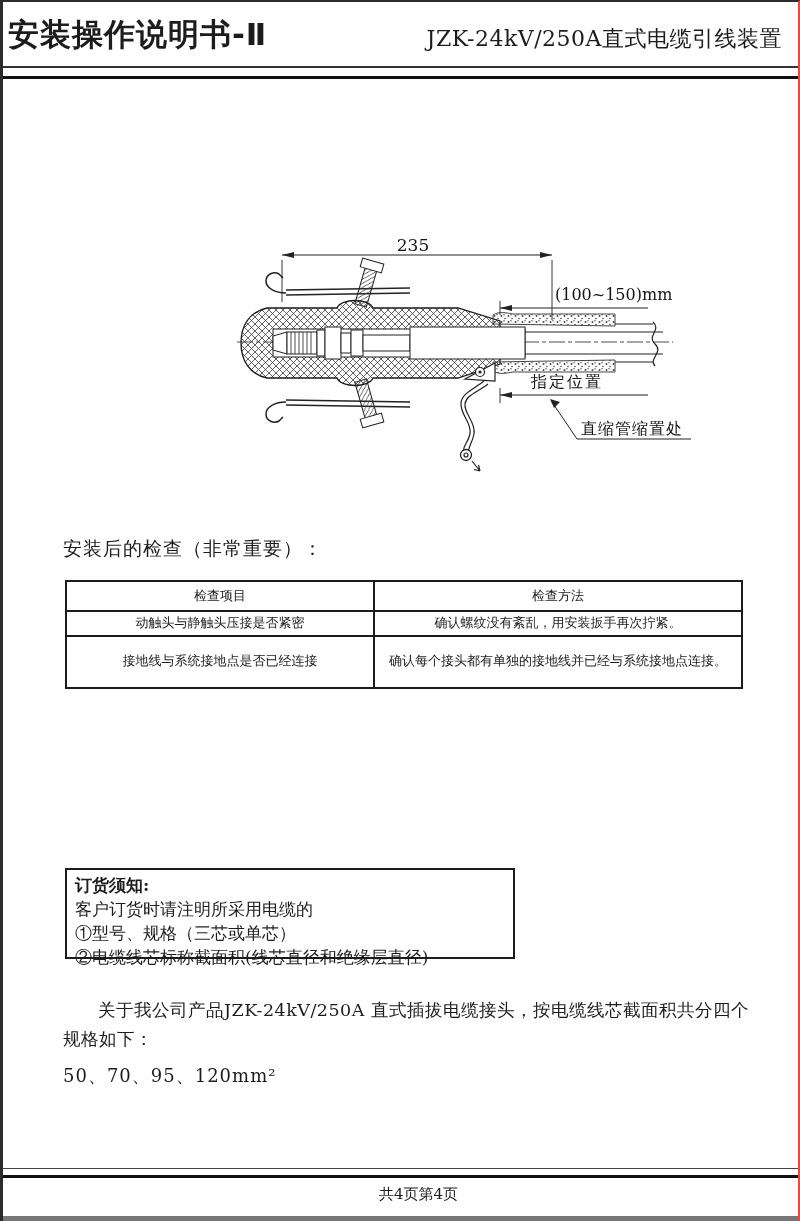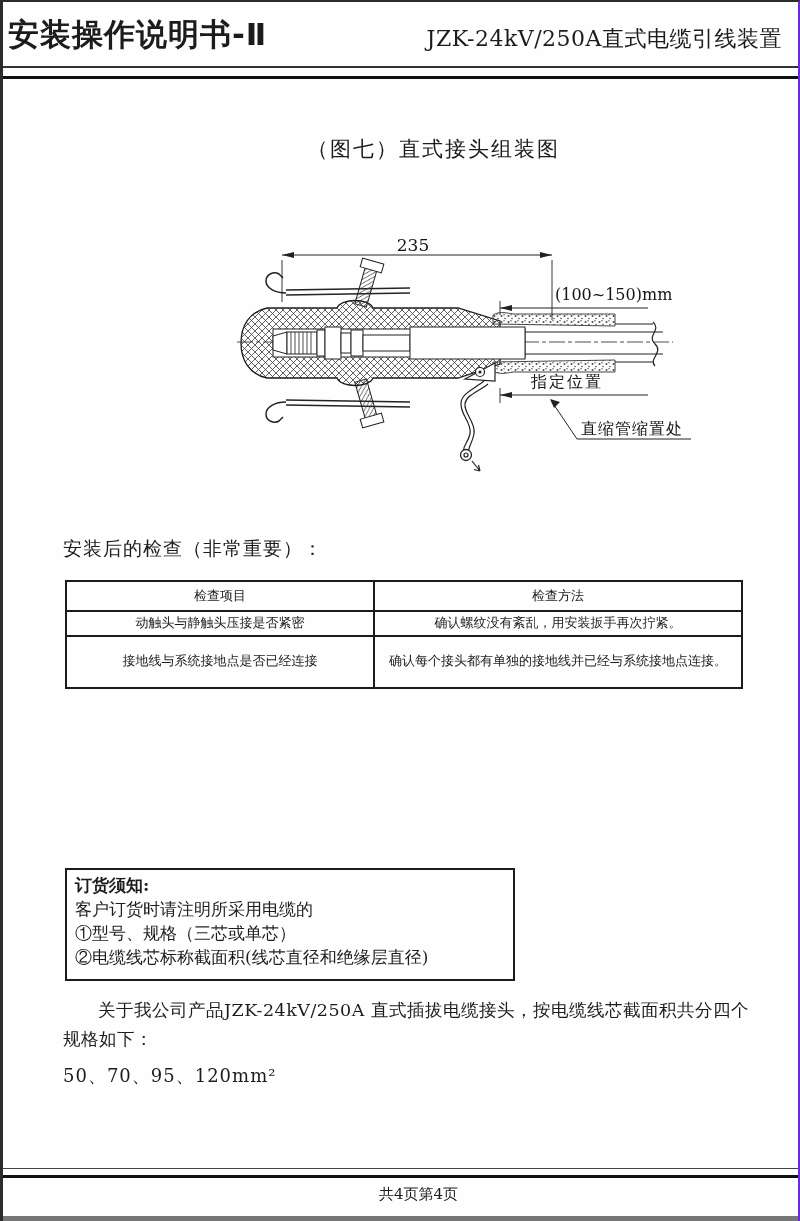--- a/index.html
+++ b/index.html
@@ -1,19 +1,19 @@
 <!DOCTYPE html>
 <html><head>
 <meta charset="utf-8">
 <style>
   html,body{margin:0;padding:0;background:#e8e8e8;}
   .page{
     position:relative;width:800px;height:1221px;margin:0 auto;
     background:#fefefe;overflow:hidden;box-sizing:border-box;
-    border-left:3px solid #2b2b2b;border-right:2px solid #6d28d9;border-top:2px solid #2b2b2b;
+    border-left:3px solid #2b2b2b;border-right:2px solid #ef4444;border-top:2px solid #2b2b2b;
     font-family:"DejaVu Serif","Liberation Serif",serif;color:#1c1c1c;
   }
   
   .h-left{
     position:absolute;left:5px;top:12px;
     font-family:"DejaVu Sans","Liberation Sans",sans-serif;
     font-weight:bold;font-size:31px;letter-spacing:1px;white-space:nowrap;
   }
   .h-right{
     position:absolute;right:16px;top:22px;
@@ -47,21 +47,21 @@
     line-height:1.45;vertical-align:middle;
   }
   .inspect-table col.c1{width:308px;}
   .inspect-table col.c2{width:368px;}
   .inspect-table tr.hrow{height:30px;}
   .inspect-table tr.r1{height:21px;padding-left:17px;}
   .inspect-table tr.r2{height:52px;}
   .inspect-table tr.r3{height:30px;}
   
   .order-box{
-    position:absolute;left:62px;top:866px;width:450px;height:113px;
+    position:absolute;left:62px;top:866px;width:450px;height:91px;
     border:2px solid #1b1b1b;box-sizing:border-box;
     padding:3px 8px;font-size:17px;line-height:24px;
   }
   .ob-title{font-weight:bold;}
   
   .product-note{
     position:absolute;left:60px;top:994px;width:690px;
     font-size:17.5px;line-height:29px;text-indent:2em;letter-spacing:0.5px;
   }
   .specs{
@@ -83,21 +83,20 @@
 </style>
 </head>
 <body>
 
 <div class="page">
 
   <div class="h-left">安装操作说明书-Ⅱ</div>
   <div class="h-right">JZK-24kV/250A直式电缆引线装置</div>
   <div class="header-rule"></div>
 
-  <div class="fig-caption">（图七）直式接头组装图</div>
 
   <svg class="diagram" width="464" height="252" viewBox="228 232 464 252">
     <defs>
       <pattern id="xh" patternUnits="userSpaceOnUse" width="7" height="7">
         <path d="M0,0 L7,7 M7,0 L0,7" stroke="#3a3a3a" stroke-width="0.8" fill="none"></path>
       </pattern>
       <pattern id="dh" patternUnits="userSpaceOnUse" width="5" height="5">
         <path d="M0,5 L5,0" stroke="#3a3a3a" stroke-width="0.9" fill="none"></path>
       </pattern>
       <pattern id="st" patternUnits="userSpaceOnUse" width="7" height="6">

